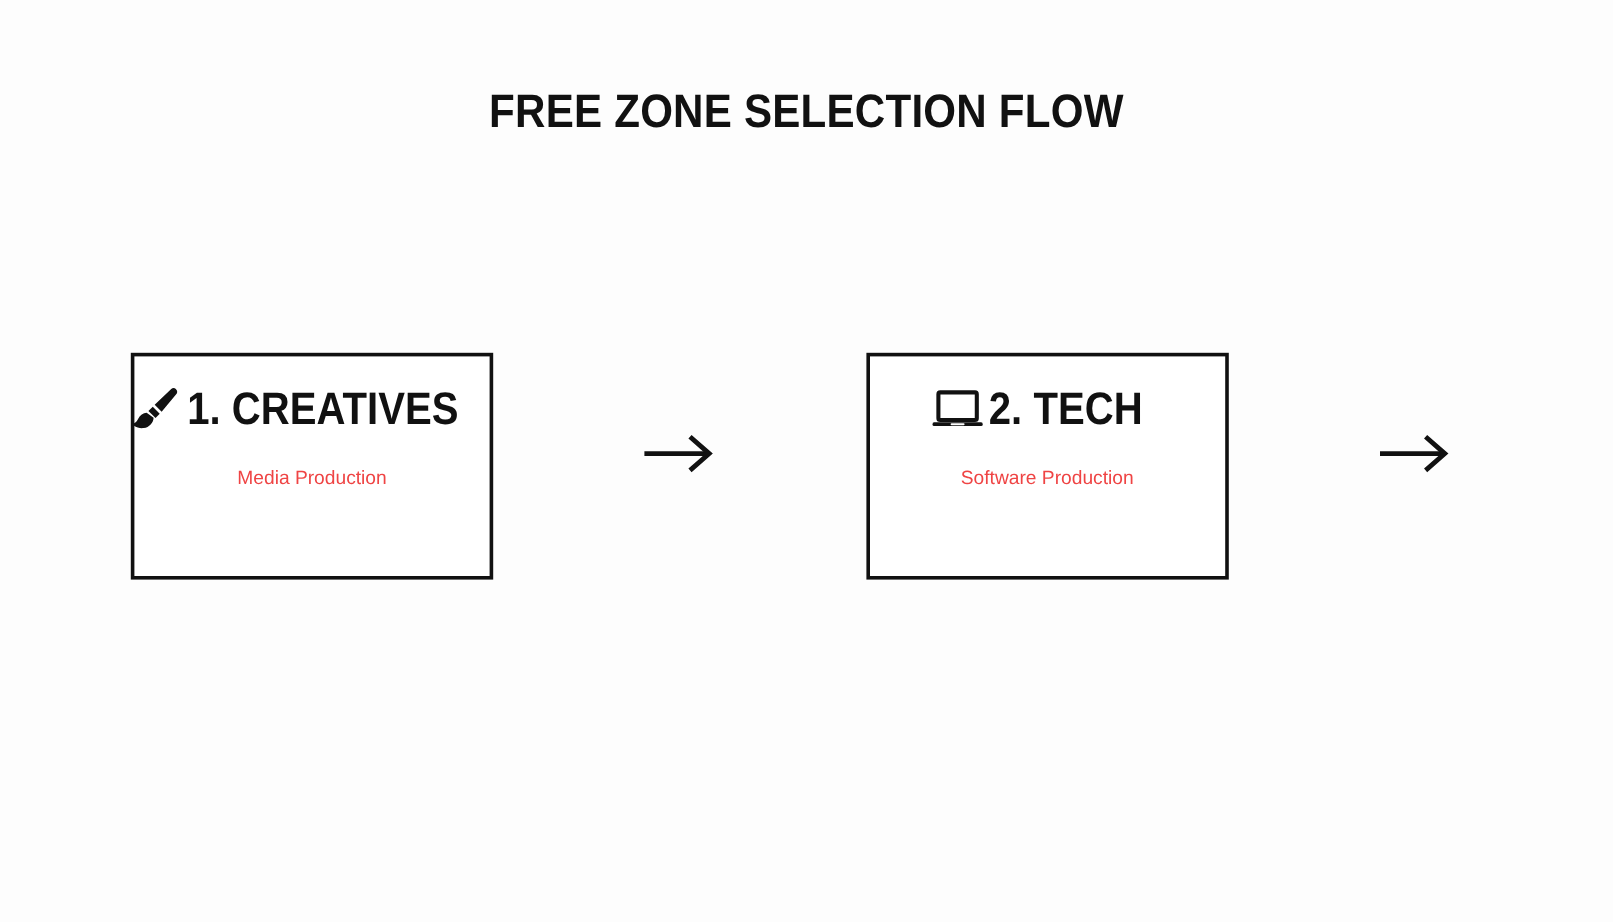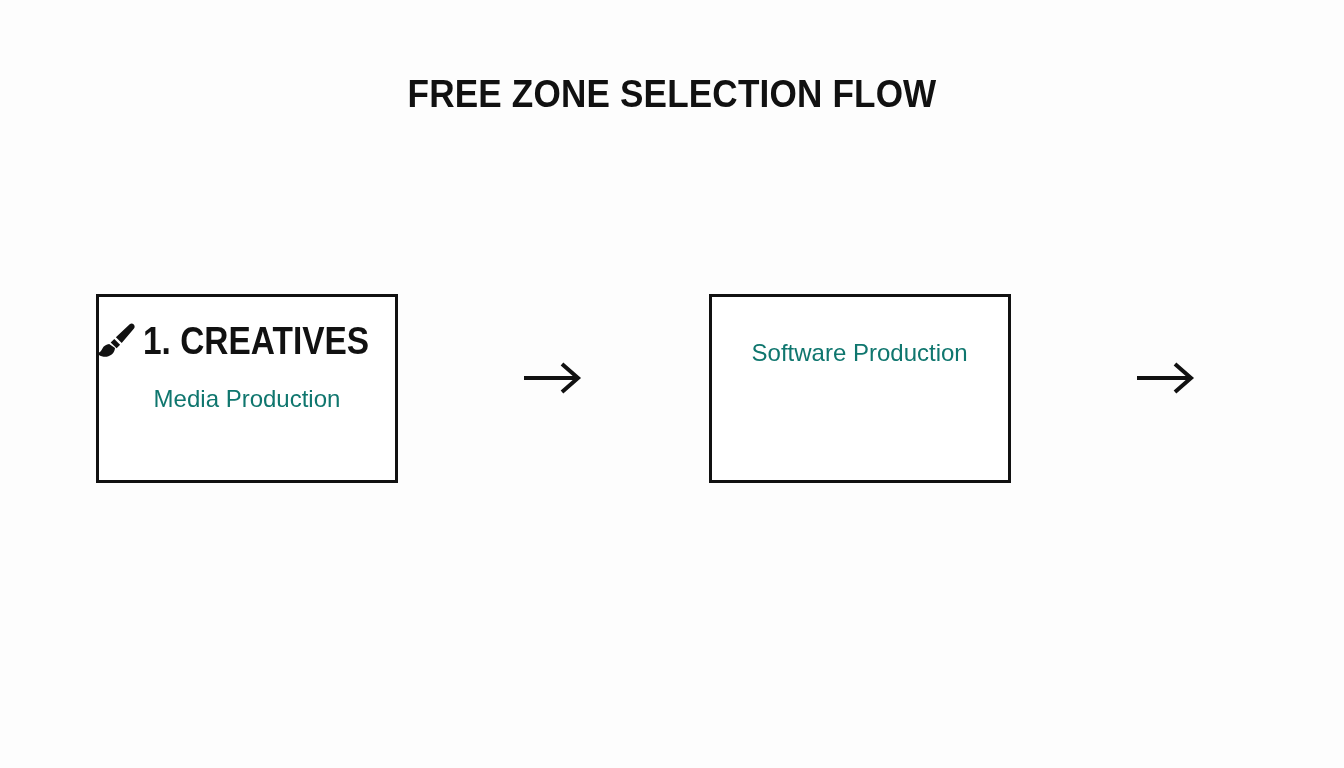--- a/index.html
+++ b/index.html
@@ -32,21 +32,21 @@
     letter-spacing: 0.2px;
     color: #111111;
     transform: scaleX(0.90);
     transform-origin: center top;
     white-space: nowrap;
   }
 
   
   .flow-row {
     position: absolute;
-    left: 96px;
+    left: 109px;
     top: 294px;
     width: 1125px;
     height: 189px;
     display: flex;
     align-items: center;
     justify-content: space-between;
   }
 
   .stage-box {
     box-sizing: border-box;
@@ -87,24 +87,24 @@
     color: #111111;
     letter-spacing: 0px;
     transform: scaleX(0.88);
     transform-origin: left center;
     white-space: nowrap;
   }
 
   .stage-body {
     margin-top: 20px;
     text-align: right;
-    font-size: 24px;
+    font-size: 16px;
     line-height: 29px;
     font-weight: normal;
-    color: #0f766e;
+    color: #ef4444;
     white-space: nowrap;
   }
   .stage-body .line { display: block; }
 
   .arrow {
     flex: 0 0 auto;
     width: 110px;
     height: 189px;
     display: flex;
     align-items: center;
@@ -144,20 +144,30 @@
     </div>
 
     <div class="arrow">
       <svg class="glyph" width="62" height="34" viewBox="0 0 62 34" aria-hidden="true">
         <line x1="2" y1="17" x2="54" y2="17" stroke="#111111" stroke-width="4" stroke-linecap="butt"></line>
         <polyline points="40,3 56,17 40,31" fill="none" stroke="#111111" stroke-width="4" stroke-linecap="butt" stroke-linejoin="miter"></polyline>
       </svg>
     </div>
 
     <div class="stage-box">
+      <div class="stage-head">
+        <span class="stage-icon">
+          <svg width="42" height="34" viewBox="0 0 42 34" aria-hidden="true">
+            <rect x="5" y="3" width="32" height="23" rx="1.5" fill="none" stroke="#111111" stroke-width="3.4"></rect>
+            <path d="M1.5 29.5h39" stroke="#111111" stroke-width="3.2" stroke-linecap="round"></path>
+            <path d="M16 29.5h10" stroke="#ffffff" stroke-width="1.6" stroke-linecap="round"></path>
+          </svg>
+        </span>
+        <span class="stage-title">2. TECH</span>
+      </div>
       <div class="stage-body">
         <span class="line">Software Production</span>
       </div>
     </div>
 
     <div class="arrow">
       <svg class="glyph" width="62" height="34" viewBox="0 0 62 34" aria-hidden="true">
         <line x1="2" y1="17" x2="54" y2="17" stroke="#111111" stroke-width="4" stroke-linecap="butt"></line>
         <polyline points="40,3 56,17 40,31" fill="none" stroke="#111111" stroke-width="4" stroke-linecap="butt" stroke-linejoin="miter"></polyline>
       </svg>

